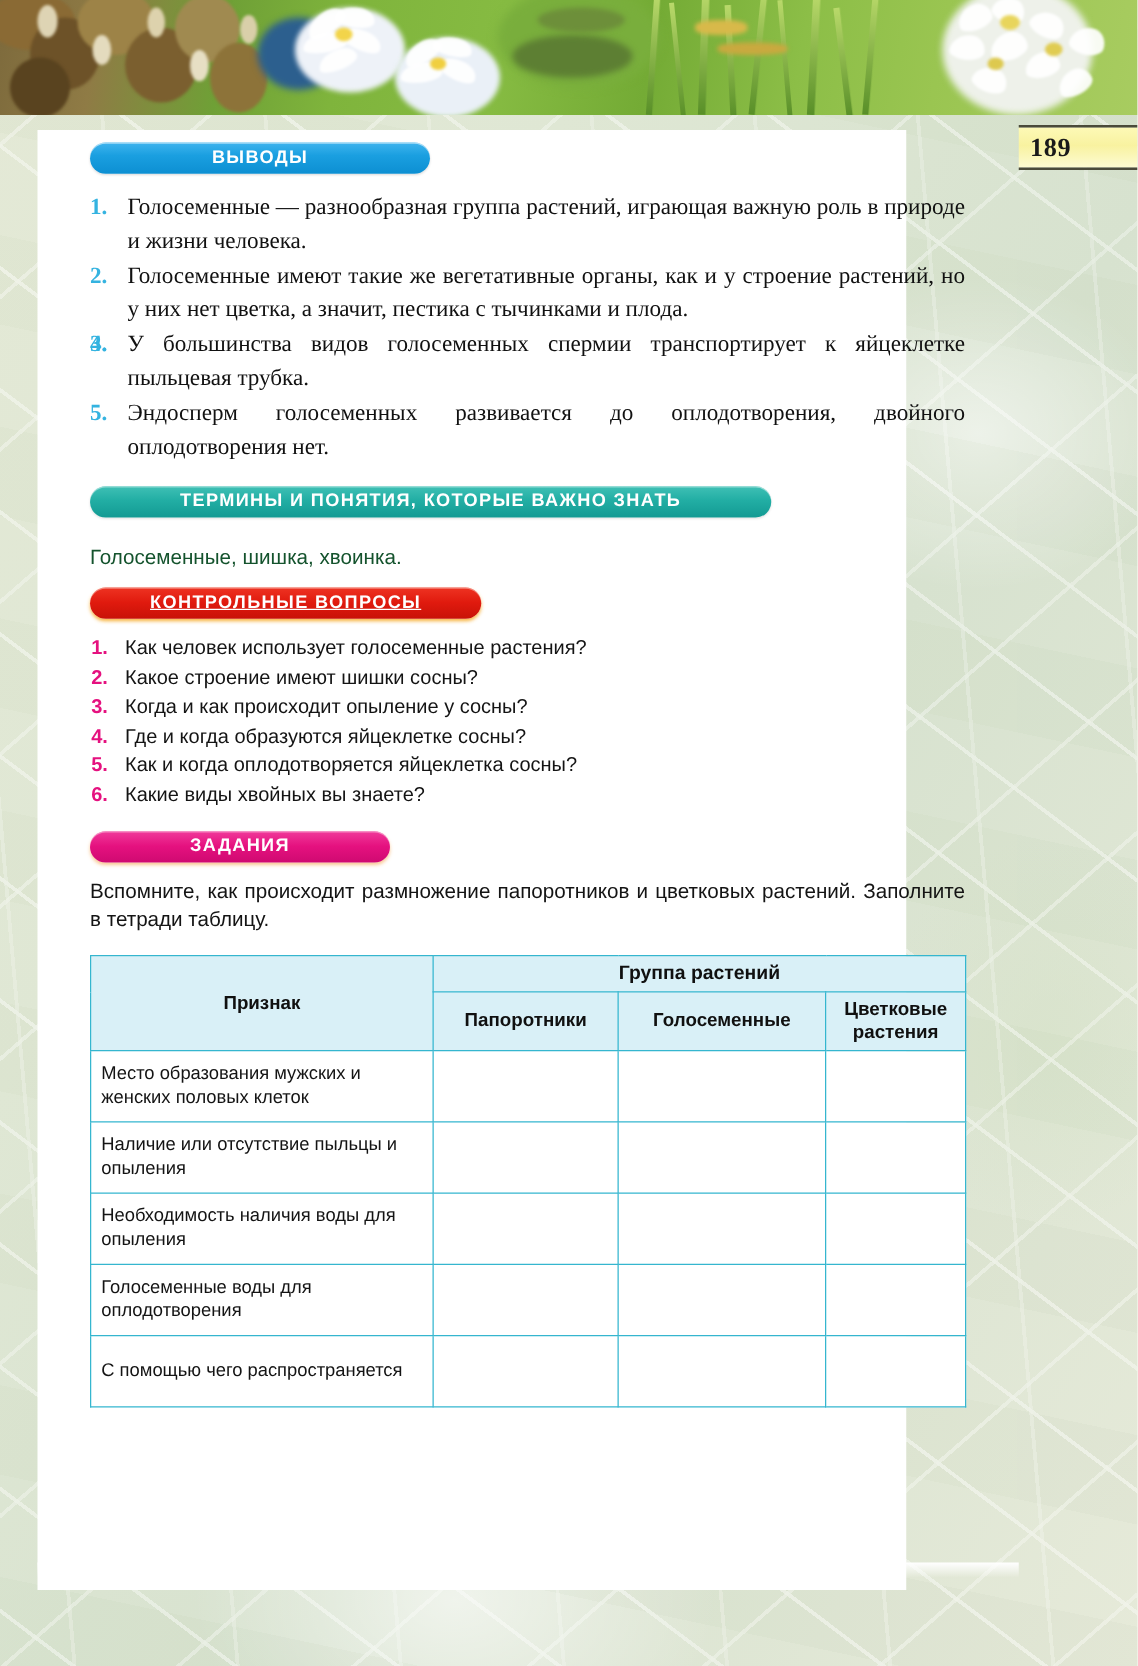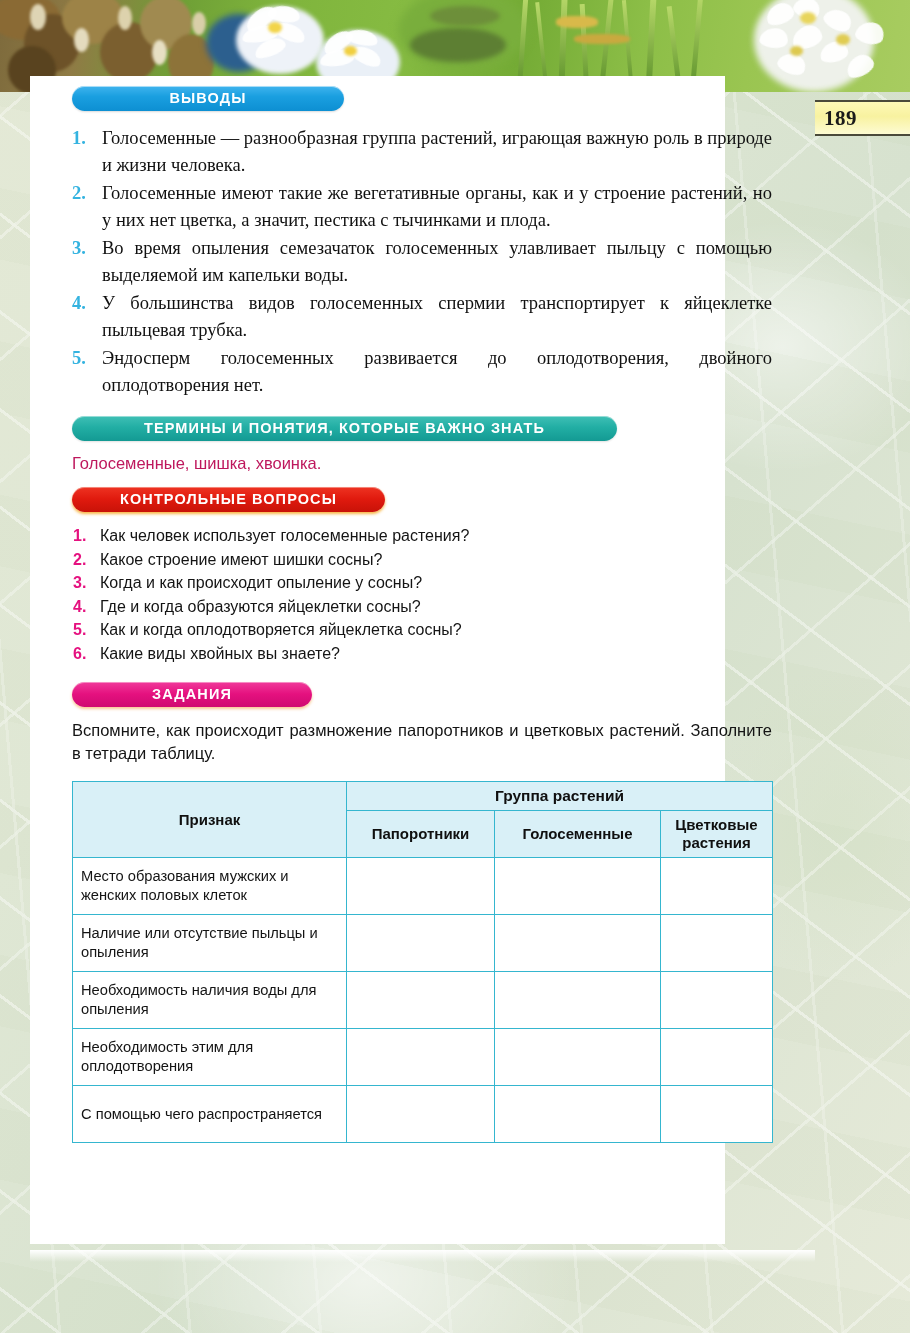--- a/index.html
+++ b/index.html
@@ -62,21 +62,21 @@
   #photo-band .stem {
     position: absolute;
     background: linear-gradient(180deg, #b9d96a, #588f28);
     filter: blur(.6px);
   }
 
   
   #sheet {
     position: absolute;
     left: 30px;
-    top: 76px;
+    top: 104px;
     width: 695px;
     height: 1168px;
     background: #ffffff;
     box-shadow: 0 0 0 0 rgba(0,0,0,0);
   }
 
   
   #page-tab {
     position: absolute;
     left: 815px;
@@ -130,20 +130,21 @@
   .badge.teal {
     width: 545px;
     background: linear-gradient(180deg, #3fc0b5 0%, #22aea4 45%, #139a93 100%);
     box-shadow: inset 0 1px 0 rgba(255,255,255,.45), 0 1px 2px rgba(0,0,0,.12);
     text-align: center;
   }
   .badge.red {
     width: 313px;
     background: linear-gradient(180deg, #ee3322 0%, #e01a0e 48%, #c81208 100%);
     box-shadow: inset 0 1px 0 rgba(255,255,255,.4), 0 2px 3px rgba(247,170,40,.85);
+    text-decoration: underline;
   }
   .badge.magenta {
     width: 240px;
     background: linear-gradient(180deg, #f03a9a 0%, #e5117f 48%, #cf0a71 100%);
     box-shadow: inset 0 1px 0 rgba(255,255,255,.42), 0 2px 3px rgba(248,186,120,.8);
   }
 
   
   ol.concl {
     list-style: none;
@@ -164,24 +165,24 @@
     position: absolute;
     left: 0;
     top: 0;
     color: #34b3e0;
     font-weight: bold;
     font-size: 18.5px;
   }
 
   
   .terms-line {
-    margin-top: 11px;
+    margin-top: 21px;
     font-size: 16.5px;
     line-height: 22px;
-    color: #be185d;
+    color: #14532d;
   }
 
   
   ol.questions {
     list-style: none;
     margin: 13px 0 0 0;
     padding: 0;
   }
   ol.questions > li {
     position: relative;
@@ -339,21 +340,20 @@
       <li>
         <span class="n">1.</span>
         <span>Голосеменные — разнообразная группа растений, играющая важную роль в природе и жизни человека.</span>
       </li>
       <li>
         <span class="n">2.</span>
         <span>Голосеменные имеют такие же вегетативные органы, как и у строение растений, но у них нет цветка, а значит, пестика с тычинками и плода.</span>
       </li>
       <li>
         <span class="n">3.</span>
-        <span>Во время опыления семезачаток голосеменных улавливает пыльцу с помощью выделяемой им капельки воды.</span>
       </li>
       <li>
         <span class="n">4.</span>
         <span>У большинства видов голосеменных спермии транспортирует к яйцеклетке пыльцевая трубка.</span>
       </li>
       <li>
         <span class="n">5.</span>
         <span>Эндосперм голосеменных развивается до оплодотворения, двойного оплодотворения нет.</span>
       </li>
     </ol>
@@ -371,21 +371,21 @@
       <li>
         <span class="n">2.</span>
         <span>Какое строение имеют шишки сосны?</span>
       </li>
       <li>
         <span class="n">3.</span>
         <span>Когда и как происходит опыление у сосны?</span>
       </li>
       <li>
         <span class="n">4.</span>
-        <span>Где и когда образуются яйцеклетки сосны?</span>
+        <span>Где и когда образуются яйцеклетке сосны?</span>
       </li>
       <li>
         <span class="n">5.</span>
         <span>Как и когда оплодотворяется яйцеклетка сосны?</span>
       </li>
       <li>
         <span class="n">6.</span>
         <span>Какие виды хвойных вы знаете?</span>
       </li>
     </ol>
@@ -425,21 +425,21 @@
           <td></td>
           <td></td>
         </tr>
         <tr>
           <td class="feature">Необходимость наличия воды для опыления</td>
           <td></td>
           <td></td>
           <td></td>
         </tr>
         <tr>
-          <td class="feature">Необходимость этим для оплодотворения</td>
+          <td class="feature">Голосеменные воды для оплодотворения</td>
           <td></td>
           <td></td>
           <td></td>
         </tr>
         <tr>
           <td class="feature">С помощью чего распространяется</td>
           <td></td>
           <td></td>
           <td></td>
         </tr>

